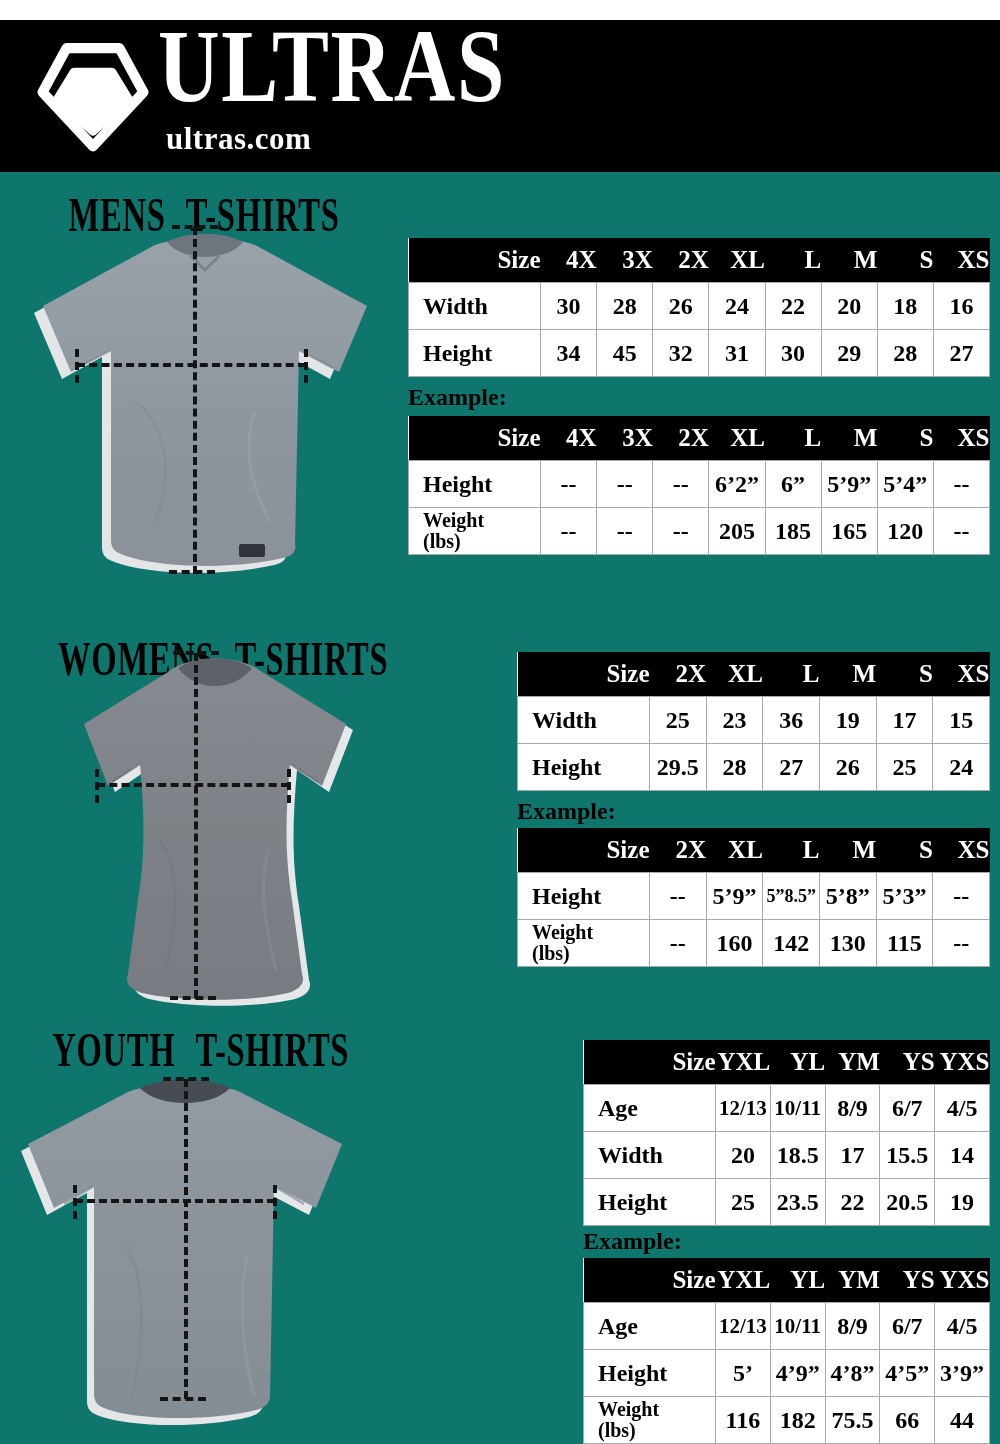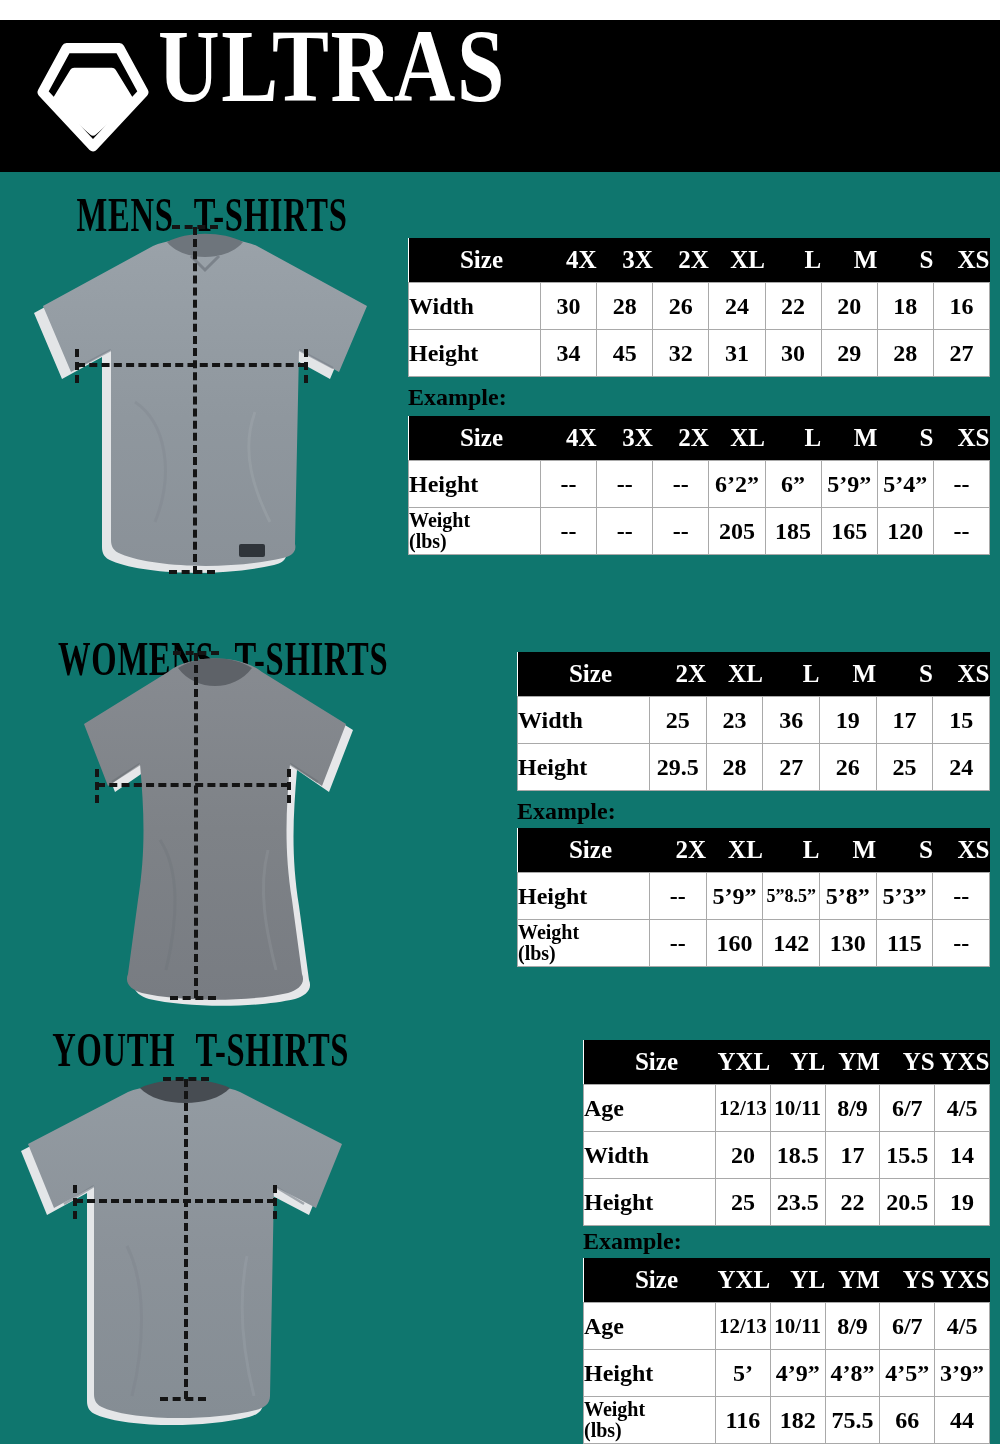--- a/index.html
+++ b/index.html
@@ -20,21 +20,21 @@
     position:absolute; left:166px; top:101px; color:#fff; font-weight:bold;
     font-size:31px; letter-spacing:0.5px;
   }
 
   
   .sec-title { position:absolute; width:392px; margin:0; text-align:center; font-weight:bold; }
   .sec-title span {
     display:inline-block; font-size:44px; letter-spacing:1px; word-spacing:16px;
     transform:scale(0.74,1.08); transform-origin:center top; white-space:nowrap;
   }
-  .title-mens   { left:16px; top:168px; }
+  .title-mens   { left:8px; top:168px; }
   .title-womens { left:0; top:612px; }
   .title-youth  { left:0; top:1003px; }
 
   
   .shirt { position:absolute; margin:0; }
   .shirt svg.tee { position:absolute; left:0; top:0; width:100%; height:100%; }
   .shirt-mens   { left:15px;  top:202px;  width:380px; height:360px; }
   .shirt-womens { left:40px;  top:620px;  width:350px; height:372px; }
   .shirt-youth  { left:12px;  top:1046px; width:345px; height:376px; }
 
@@ -67,26 +67,26 @@
   .shirt-youth .tick-right{ left:261px; top:119px; height:34px; }
 
   
   .size-table {
     position:absolute; border-collapse:collapse; table-layout:fixed; background:#fff;
   }
   .size-table th {
     background:#000; color:#fff; font-weight:bold; font-size:25px;
     height:44px; padding:0; text-align:right; border:0;
   }
-  .size-table th:first-child { text-align:center; padding-left:14px; width:118px; }
+  .size-table th:first-child { text-align:right; padding-left:14px; width:118px; }
   .size-table td {
     border:1px solid #a9a9a9; font-weight:bold; font-size:24px;
     height:46px; padding:0; text-align:center; color:#000;
   }
-  .size-table td.row-label { text-align:left; }
+  .size-table td.row-label { text-align:left; padding-left:14px; }
   .size-table td.two-line  { font-size:20px; line-height:1.05; white-space:pre-line; }
   .size-table td.sm  { font-size:21px; }
   .size-table td.xs  { font-size:18px; }
 
   .t-mens-1   { left:408px; top:218px;  width:582px; }
   .t-mens-2   { left:408px; top:396px;  width:582px; }
   .t-womens-1 { left:517px; top:632px;  width:473px; }
   .t-womens-2 { left:517px; top:808px;  width:473px; }
   .t-youth-1  { left:583px; top:1020px; width:407px; }
   .t-youth-2  { left:583px; top:1238px; width:407px; }
@@ -100,20 +100,21 @@
 <body>
 
 <div class="page">
 
   <header class="topbar">
     <svg class="logo-svg" viewBox="0 0 200 192" aria-hidden="true">
       <path d="M58,20 L142,20 L180,90 L100,176 L20,90 Z" fill="none" stroke="#ffffff" stroke-width="16" stroke-linejoin="round" stroke-linecap="round"></path>
       <path d="M70,58 L130,58 L157,102 L100,152 L43,102 Z" fill="#ffffff" stroke="#ffffff" stroke-width="14" stroke-linejoin="round"></path>
     </svg>
     <div class="brand-name">ULTRAS</div>
+    <div class="brand-url">ultras.com</div>
   </header>
 
   <section>
     <h2 class="sec-title title-mens">
       <span>MENS T-SHIRTS</span>
     </h2>
 
     <figure class="shirt shirt-mens">
       <svg class="tee" viewBox="0 0 380 360" aria-hidden="true">
         <defs>

